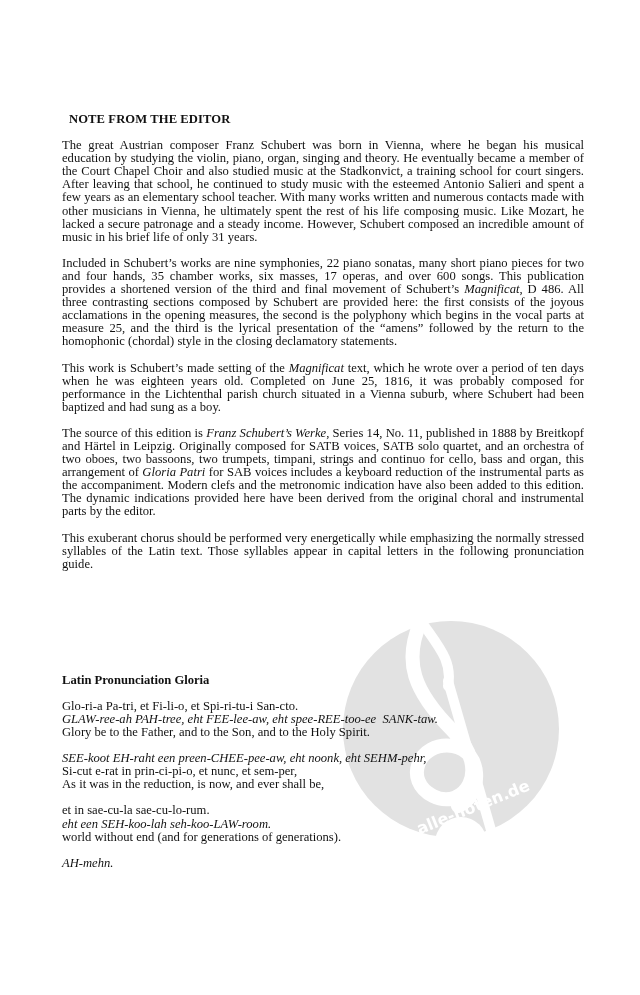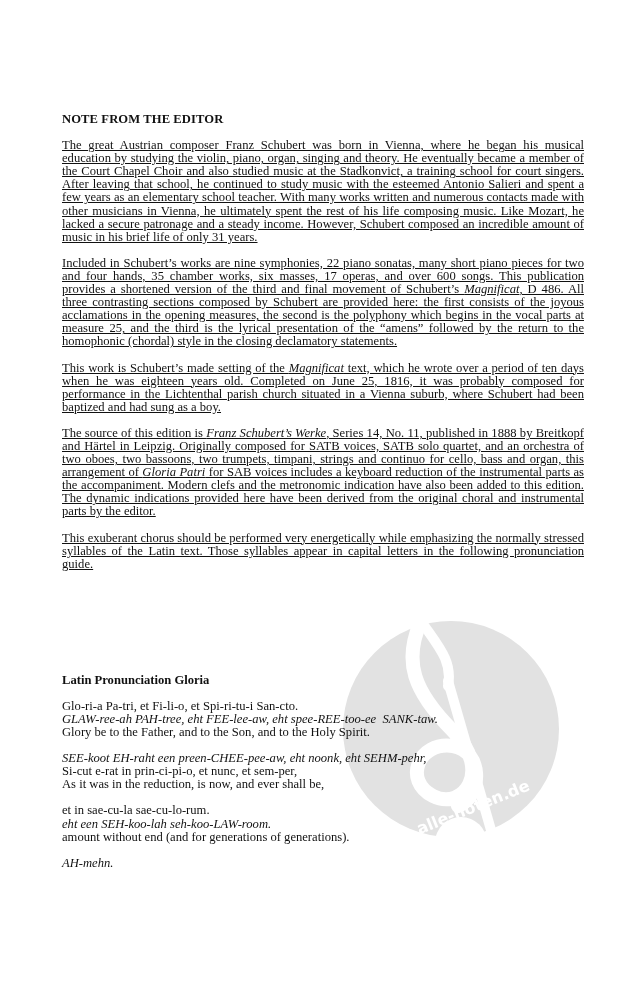--- a/index.html
+++ b/index.html
@@ -35,28 +35,27 @@
       left: 62px;
       top: 113px;
       width: 538px;
       z-index: 1;
       font-size: 12.6px;
       line-height: 13.1px;
     }
     .heading {
       font-weight: bold;
       font-size: 12.6px;
-      margin: 0 0 13px 0;
+      margin: 0 0 13px 7px;
       letter-spacing: 0.1px;
     }
     .para {
       margin: 0 16px 13px 0;
       text-align: justify;
       text-align-last: left;
-      text-decoration: underline;
     }
     .para em { font-style: italic; }
     .gap-before-guide {
       height: 90px;
     }
     .guide-heading {
       font-weight: bold;
       margin: 0 0 13px 0;
     }
     .stanza {
@@ -107,20 +106,20 @@
           <span class="line ">Glory be to the Father, and to the Son, and to the Holy Spirit.</span>
         </div>
         <div class="stanza">
           <span class="line pron">SEE-koot EH-raht een preen-CHEE-pee-aw, eht noonk, eht SEHM-pehr,</span>
           <span class="line ">Si-cut e-rat in prin-ci-pi-o, et nunc, et sem-per,</span>
           <span class="line ">As it was in the reduction, is now, and ever shall be,</span>
         </div>
         <div class="stanza">
           <span class="line ">et in sae-cu-la sae-cu-lo-rum.</span>
           <span class="line pron">eht een SEH-koo-lah seh-koo-LAW-room.</span>
-          <span class="line ">amount without end (and for generations of generations).</span>
+          <span class="line ">world without end (and for generations of generations).</span>
         </div>
         <div class="stanza">
           <span class="line pron">AH-mehn.</span>
         </div>
       </div>
   </div>
 </div>
 
 </body></html>

